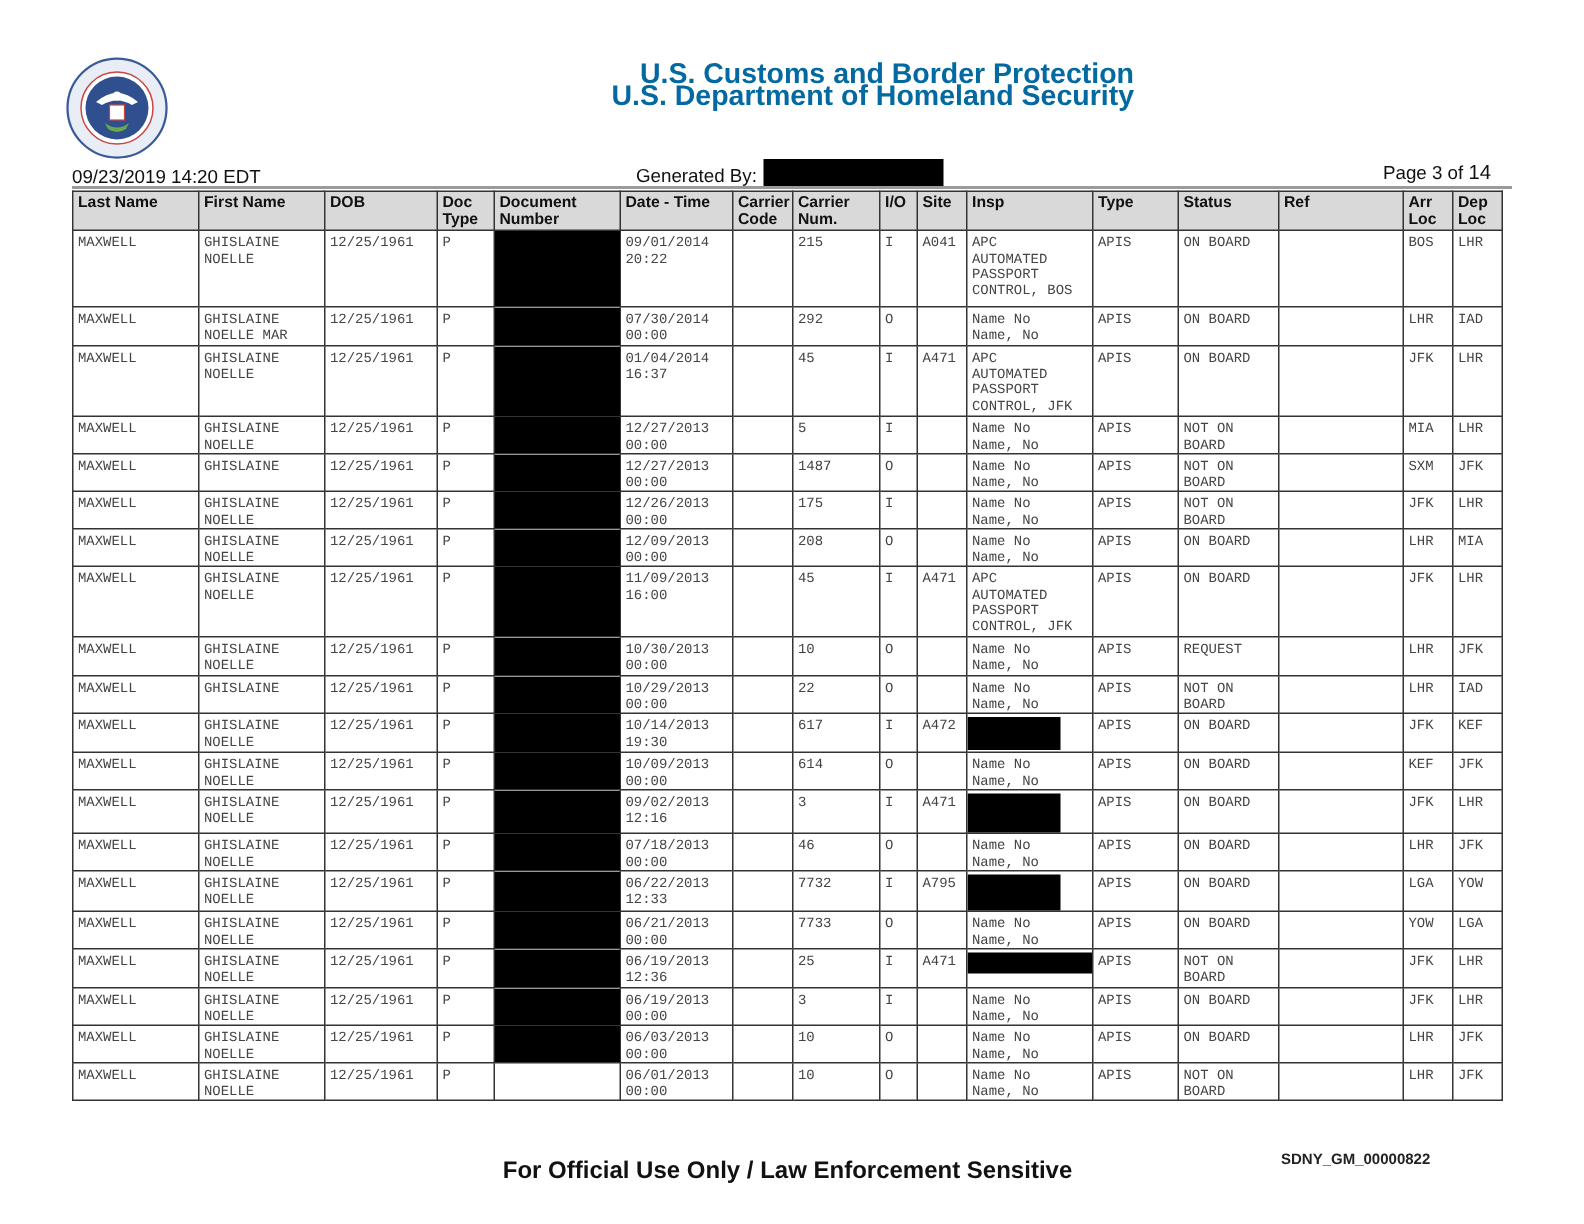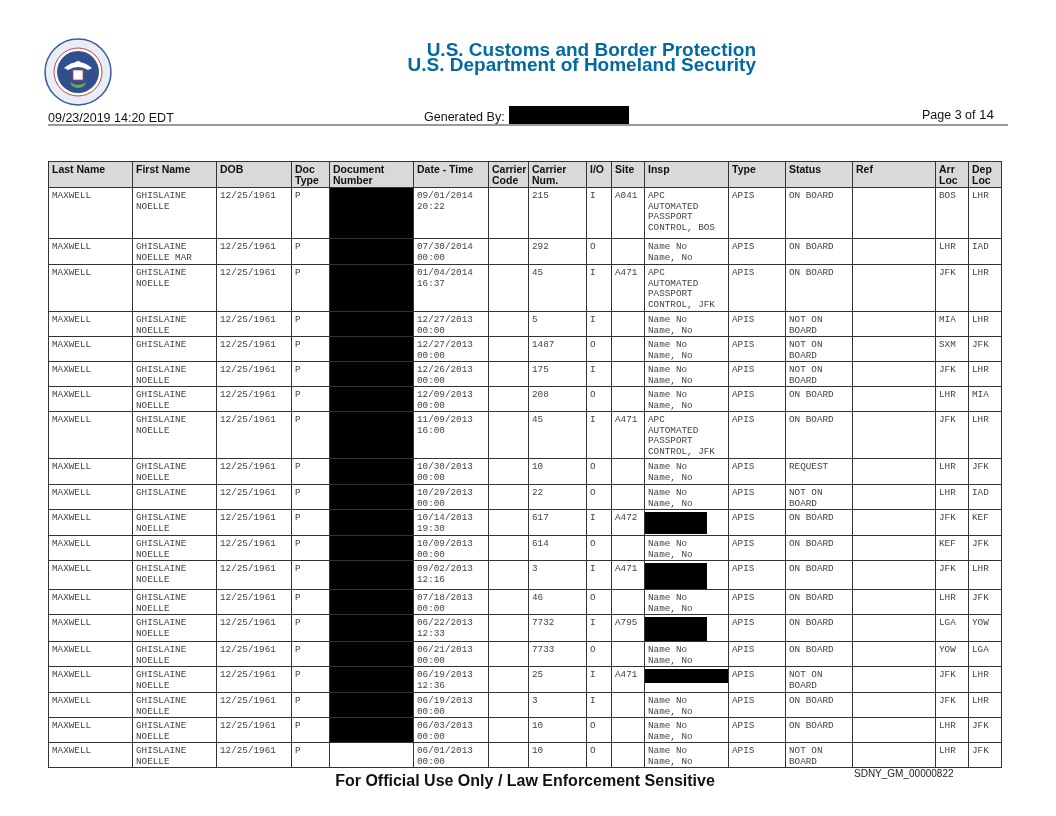--- a/index.html
+++ b/index.html
@@ -5,31 +5,31 @@
   html, body { margin: 0; padding: 0; background: #ffffff; }
   body { width: 1056px; height: 816px; position: relative; overflow: hidden; font-family: "Liberation Sans", sans-serif; color: #111; }
   .seal { position: absolute; left: 44px; top: 38px; width: 68px; height: 68px; }
   .title-block { position: absolute; left: 300px; width: 456px; top: 42px; text-align: right; font-family: "Liberation Sans", sans-serif; font-weight: bold; font-size: 19px; line-height: 15px; color: #0369a1; }
   .meta-row { position: absolute; top: 107px; left: 48px; width: 960px; height: 17px; border-bottom: 2px solid #9a9a9a; font-size: 12.5px; }
   .meta-left { position: absolute; left: 0; top: 4px; }
   .meta-center { position: absolute; left: 376px; top: 0; display: flex; align-items: flex-end; }
   .meta-center .redact { display: inline-block; width: 120px; height: 18px; background: #000; margin-left: 4px; margin-top: -1px; }
   .meta-right { position: absolute; right: 14px; top: 0; }
   .meta-right .pg-total { font-size: 13.5px; }
-  table.enc { position: absolute; left: 48px; top: 127px; border-collapse: collapse; table-layout: fixed; width: 876px; margin-top: 34px; }
+  table.enc { position: absolute; left: 48px; top: 127px; border-collapse: collapse; table-layout: fixed; width: 876px; }
   table.enc th { background: #d9d9d9; font-family: "Liberation Sans", sans-serif; font-weight: bold; font-size: 10.5px; line-height: 10.5px; text-align: left; vertical-align: top; padding: 2px 2px 1px 3px; border: 1px solid #333; height: 22px; }
   table.enc td { font-family: "Liberation Mono", monospace; font-size: 9.3px; line-height: 10.5px; color: #444; vertical-align: top; padding: 3px 2px 0 3px; border: 1px solid #333; white-space: pre-line; overflow: hidden; }
   table.enc tr.row td { border-top: 1.5px solid #555; }
   td.doc { position: relative; padding: 0 !important; }
   td.doc.black { background: #000; }
   td.insp { position: relative; }
   .insp-redact { position: absolute; left: 0; top: 2px; height: 22px; background: #000; }
   .footer-main { position: absolute; top: 772px; left: 0; width: 1056px; text-align: center; font-weight: bold; font-size: 16px; color: #111; }
   .footer-main span { position: relative; left: -3px; }
-  .bates { position: absolute; top: 768px; left: 854px; font-size: 10px; color: #222; }
+  .bates { position: absolute; top: 768px; left: 854px; font-size: 10px; color: #222; font-weight: bold; }
 </style>
 </head>
 <body>
 
 <div class="seal">
   <svg width="68" height="68" viewBox="0 0 68 68">
     <circle cx="34" cy="34" r="33" fill="#e9eef6" stroke="#3a5a9a" stroke-width="1.5"></circle>
     <circle cx="34" cy="34" r="24" fill="#ffffff" stroke="#c44" stroke-width="1"></circle>
     <circle cx="34" cy="34" r="21" fill="#2f4f8f"></circle>
     <path d="M20 30 Q34 18 48 30 L44 32 Q34 26 24 32 Z" fill="#ffffff"></path>

